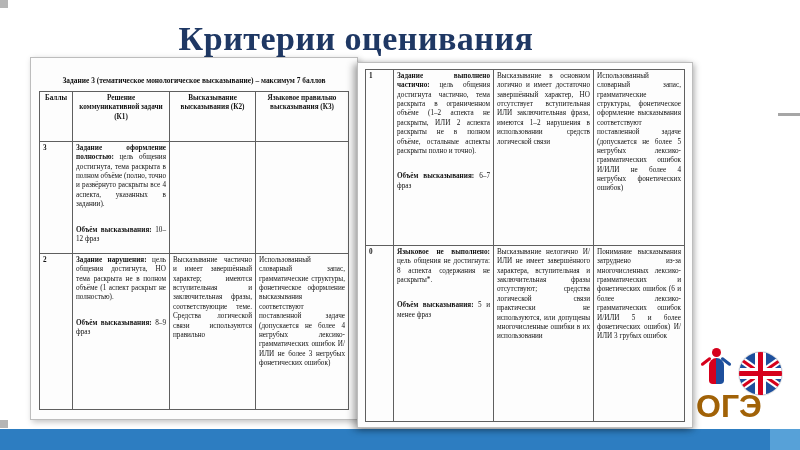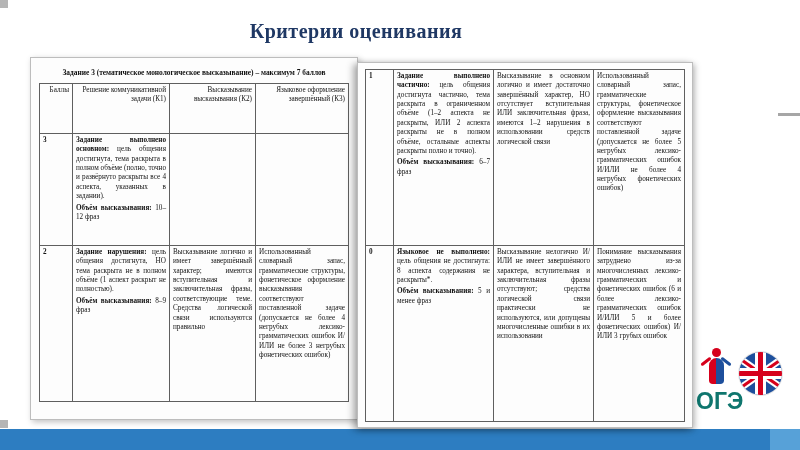--- a/index.html
+++ b/index.html
@@ -2,61 +2,61 @@
 <html lang="ru"><head>
 <meta charset="utf-8">
 <style>
   * { margin:0; padding:0; box-sizing:border-box; }
   html,body { width:800px; height:450px; background:#ffffff; overflow:hidden;
               font-family:"Liberation Serif", serif; }
   .slide { position:relative; width:800px; height:450px; background:#ffffff; overflow:hidden; }
 
   
   .title { position:absolute; top:20px; left:0; width:712px; text-align:center;
-           font-size:20px; font-weight:bold; color:#1f3864; letter-spacing:0.5px; }
+           font-size:34px; font-weight:bold; color:#1f3864; letter-spacing:0.5px; }
 
   
   .corner { position:absolute; width:8px; height:8px; background:#b5b5b5; }
   .corner.tl { left:0; top:0; }
   .corner.bl { left:0; top:420px; }
   .edge-line { position:absolute; right:0; top:113px; width:22px; height:3px; background:#a6a6a6; }
 
   
   .panel { position:absolute; background:#fdfdfd; border:1px solid #bdbdbd; overflow:hidden; }
   .panel.left  { left:30px;  top:57px; width:328px; height:363px; padding:6px 8px;
                  box-shadow:2px 2px 6px rgba(0,0,0,.25); }
   .panel.right { left:357px; top:62px; width:336px; height:366px; padding:6px 7px; z-index:2;
                  box-shadow:-4px 2px 7px rgba(0,0,0,.3), 2px 2px 6px rgba(0,0,0,.25); }
 
   .caption { font-size:7.4px; font-weight:bold; text-align:center; color:#101010;
-             max-width:270px; margin:4px auto 5px auto; line-height:1.35; }
+             max-width:270px; margin:12px auto 5px auto; line-height:1.35; }
 
   table.crit { border-collapse:collapse; width:100%; table-layout:fixed;
                font-size:7.2px; line-height:1.3; color:#131313; }
   .crit th, .crit td { border:1px solid #5f5f5f; vertical-align:top; padding:2px 3px; }
-  .crit th { font-weight:normal; text-align:right;margin-top:12px; }
+  .crit th { font-weight:bold; text-align:center;margin-top:12px; }
   .cell { text-align:justify; }
   .score { font-weight:bold; text-align:left; }
   .b { font-weight:bold; }
-  .vol { margin-top:2px; text-align:justify; }
+  .vol { margin-top:16px; text-align:justify; }
 
   #left-table  tr.head-row { height:50px; }
   #left-table  tr.row-a { height:112px; }
   #left-table  tr.row-b { height:156px; }
   #right-table tr.row-a { height:176px; }
   #right-table tr.row-b { height:176px; }
 
   
   .bottom-bar { position:absolute; left:0; bottom:0; width:800px; height:21px; background:#2d7dc1; }
   .bottom-bar-accent { position:absolute; right:0; bottom:0; width:30px; height:21px; background:#57a1d8; }
 
   
   .logo { position:absolute; left:694px; top:348px; width:88px; height:76px; }
   .logo-text { position:absolute; left:2px; top:40px; font-family:"Liberation Sans", sans-serif;
-               font-weight:bold; font-size:23px; color:#0f766e; }
+               font-weight:bold; font-size:32px; color:#a16207; }
   .figure { position:absolute; left:8px; top:0; width:28px; height:40px; }
   .figure .head { position:absolute; left:10px; top:0; width:9px; height:9px; border-radius:50%; background:#d6001c; }
   .figure .arm { position:absolute; width:12px; height:3px; border-radius:2px; }
   .figure .arm-l { left:-2px; top:12px; background:#d6001c; transform:rotate(-38deg); }
   .figure .arm-r { right:-2px; top:12px; background:#1d4f9c; transform:rotate(38deg); }
   .figure .body { position:absolute; left:7px; top:10px; width:15px; height:26px;
                   background:linear-gradient(90deg,#d6001c 50%,#1d4f9c 50%);
                   border-radius:8px 8px 4px 4px; }
   .globe { position:absolute; right:0; top:4px; width:43px; height:43px; border-radius:50%;
            background:#1d4f9c; overflow:hidden; box-shadow:0 0 0 1px #e6e6e6; }
@@ -88,46 +88,46 @@
           <col style="width:33px">
           <col style="width:97px">
           <col style="width:86px">
           <col>
         </colgroup>
       <tbody>
           <tr class="head-row">
         <th>Баллы</th>
         <th>Решение коммуникативной задачи (К1)</th>
         <th>Высказывание высказывания (К2)</th>
-        <th>Языковое оформление завершённый (К3)</th>
+        <th>Языковое правильно высказывания (К3)</th>
       </tr>
       <tr class="row-a">
         <td class="score">3</td>
         <td class="cell">
-          <span class="b">Задание выполнено основном:</span>
+          <span class="b">Задание оформление полностью:</span>
           <span>цель общения достигнута, тема раскрыта в полном объёме (полно, точно и развёрнуто раскрыты все 4 аспекта, указанных в задании).</span>
           <div class="vol">
             <span class="b">Объём высказывания:</span>
             <span>10–12 фраз</span>
           </div>
         </td>
         <td class="cell"></td>
         <td class="cell"></td>
       </tr>
       <tr class="row-b">
         <td class="score">2</td>
         <td class="cell">
           <span class="b">Задание нарушения:</span>
           <span>цель общения достигнута, НО тема раскрыта не в полном объёме (1 аспект раскрыт не полностью).</span>
           <div class="vol">
             <span class="b">Объём высказывания:</span>
             <span>8–9 фраз</span>
           </div>
         </td>
-        <td class="cell">Высказывание логично и имеет завершённый характер; имеются вступительная и заключительная фразы, соответствующие теме. Средства логической связи используются правильно</td>
+        <td class="cell">Высказывание частично и имеет завершённый характер; имеются вступительная и заключительная фразы, соответствующие теме. Средства логической связи используются правильно</td>
         <td class="cell">Использованный словарный запас, грамматические структуры, фонетическое оформление высказывания соответствуют поставленной задаче (допускается не более 4 негрубых лексико-грамматических ошибок И/ИЛИ не более 3 негрубых фонетических ошибок)</td>
       </tr>
     </tbody>
       </table>
   </div>
 
   <div class="panel right">
     <table class="crit" id="right-table">
       <colgroup>
           <col style="width:28px">

